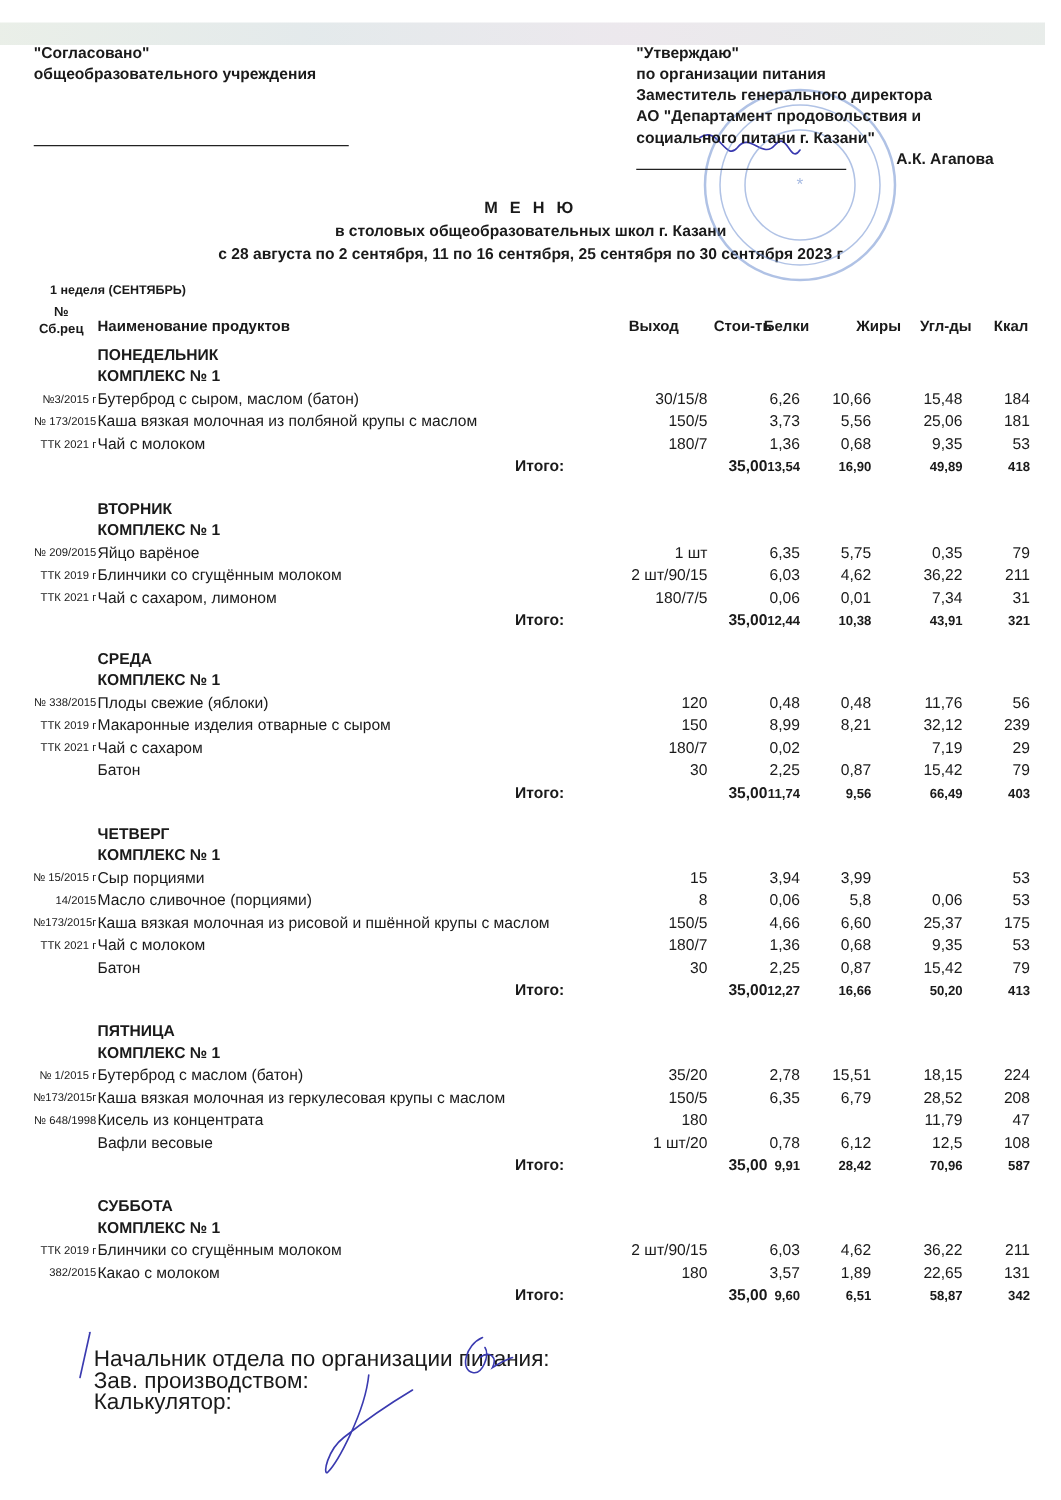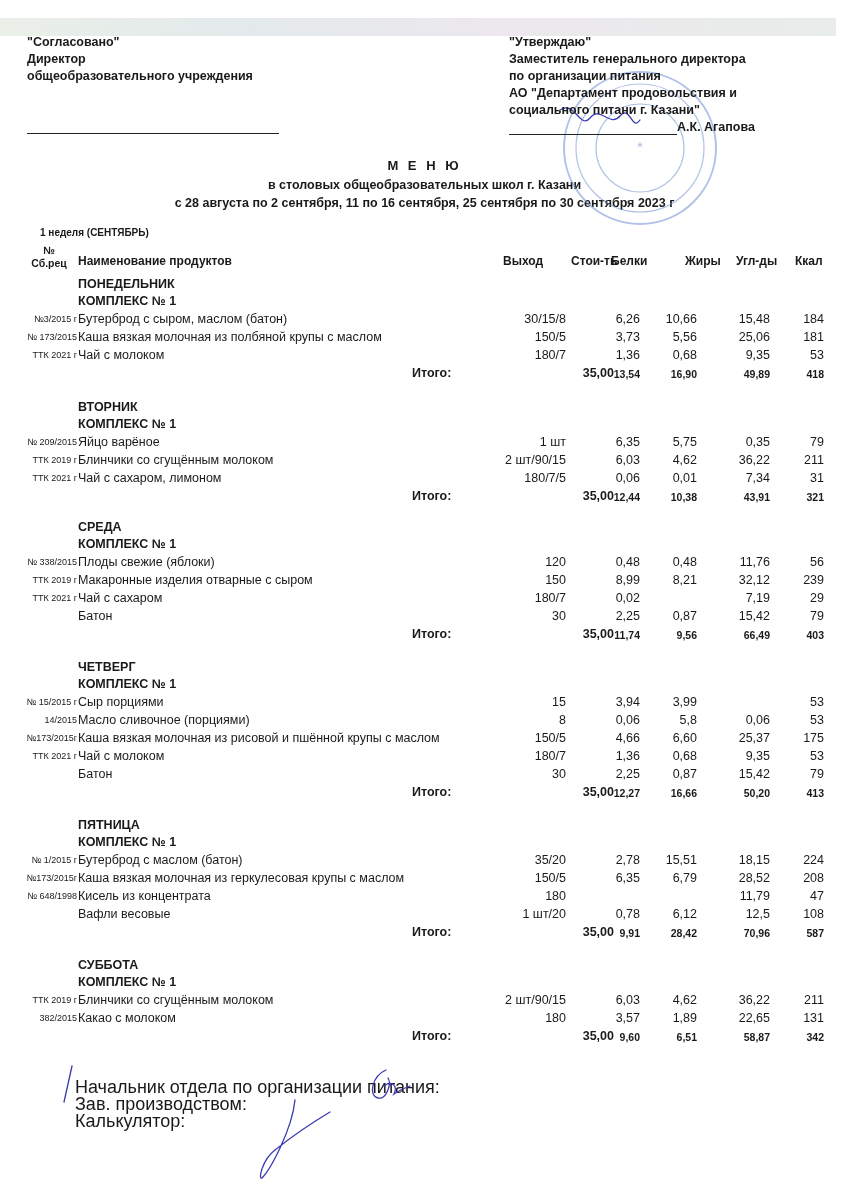--- a/index.html
+++ b/index.html
@@ -3,21 +3,21 @@
 <meta charset="utf-8">
 <style>
   * { box-sizing: border-box; margin: 0; padding: 0; }
   html, body { width: 849px; height: 1200px; background: #ffffff; overflow: hidden; }
   body { position: relative; font-family: "Liberation Sans", sans-serif; color: #1a1a1a; }
   .topband { position: absolute; left: 0; top: 18px; width: 836px; height: 18px;
     background: linear-gradient(90deg, #e6ece4 0%, #dfe6e8 30%, #e9e4ea 60%, #e4e9e6 100%); opacity: .85; }
   .approve-left { position: absolute; left: 27px; top: 34px; font-size: 12.5px; font-weight: bold; line-height: 17px; }
   .approve-left .sigline { width: 252px; border-top: 1.5px solid #222; margin-top: 48px; }
   .approve-right { position: absolute; left: 509px; top: 34px; font-size: 12.5px; font-weight: bold; line-height: 17px; z-index: 2; }
-  .approve-right .signrow { display: flex; align-items: center; }
+  .approve-right .signrow { display: flex; align-items: flex-end; gap: 40px; }
   .approve-right .sigline2 { width: 168px; border-bottom: 1.5px solid #222; height: 14px; }
   .stamp { position: absolute; left: 560px; top: 68px; width: 160px; height: 160px; z-index: 1; pointer-events: none; }
   .titles { position: absolute; left: 0; top: 156px; width: 849px; text-align: center; font-weight: bold; }
   .titles .t1 { font-size: 13px; letter-spacing: 3px; line-height: 20px; }
   .titles .t2 { font-size: 12.5px; line-height: 18px; }
   .titles .t3 { font-size: 12.5px; line-height: 18px; }
   .week { position: absolute; left: 40px; top: 227px; font-size: 10px; font-weight: bold; }
   .hdr { position: absolute; top: 244px; left: 0; width: 849px; height: 28px; font-size: 12px; font-weight: bold; }
   .hdr .no { position: absolute; left: 28px; width: 42px; text-align: center; font-size: 10.5px; line-height: 13px; top: 0; }
   .hdr .name { position: absolute; left: 78px; top: 10px; }
@@ -40,38 +40,37 @@
   .footer { position: absolute; left: 75px; top: 1079px; font-size: 18px; line-height: 17px; }
   .sig-svg { position: absolute; left: 0; top: 0; width: 849px; height: 1200px; pointer-events: none; }
 </style>
 </head>
 <body>
 
 <div class="topband"></div>
 
 <div class="approve-left">
   <div>"Согласовано"</div>
-  <div>Директор</div>
   <div>общеобразовательного учреждения</div>
   <div class="sigline"></div>
 </div>
 
 <svg class="stamp" viewBox="0 0 160 160">
   <g fill="none" stroke="#6f8fd0" stroke-opacity="0.55">
     <circle cx="80" cy="80" r="76" stroke-width="2"></circle>
     <circle cx="80" cy="80" r="64" stroke-width="1.2"></circle>
     <circle cx="80" cy="80" r="44" stroke-width="1.2"></circle>
     <text x="80" y="84" font-size="14" text-anchor="middle" fill="#6f8fd0" stroke="none" opacity="0.6">*</text>
   </g>
 </svg>
 
 <div class="approve-right">
   <div>"Утверждаю"</div>
+  <div>по организации питания</div>
   <div>Заместитель генерального директора</div>
-  <div>по организации питания</div>
   <div>АО "Департамент продовольствия и</div>
   <div>социального питани г. Казани"</div>
   <div class="signrow">
     <span class="sigline2"></span>
     <span>А.К. Агапова</span>
   </div>
 </div>
 
 <div class="titles">
   <div class="t1">М Е Н Ю</div>

